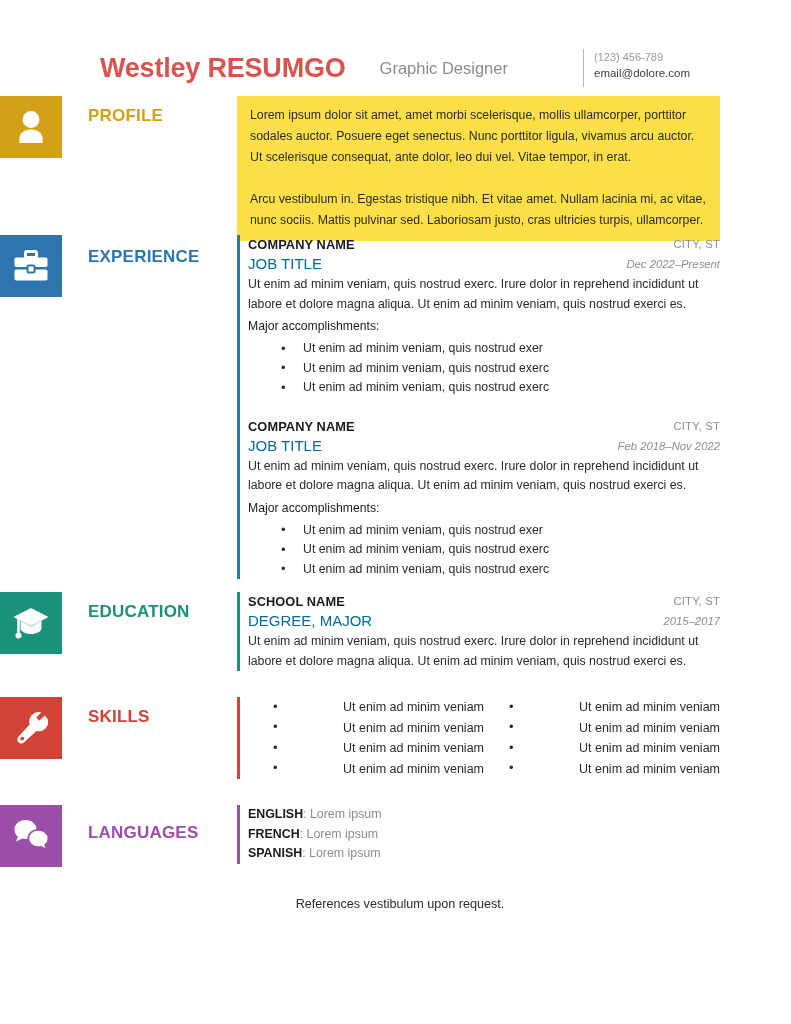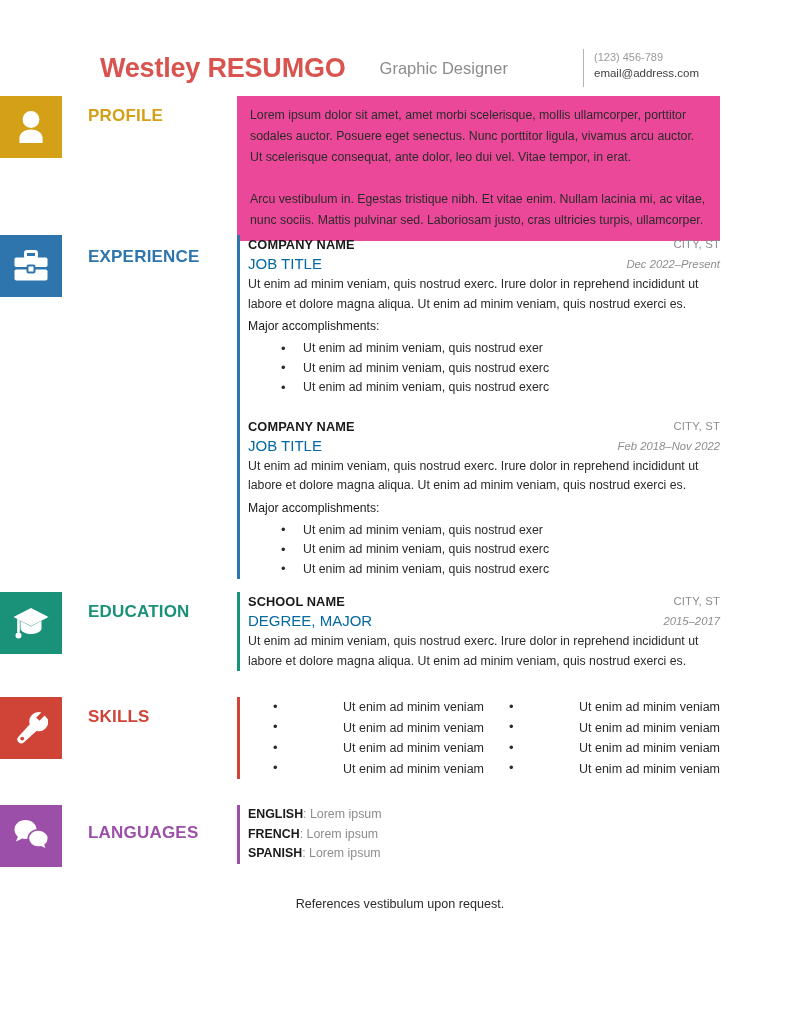--- a/index.html
+++ b/index.html
@@ -113,21 +113,21 @@
     left: 0;
     top: 0;
     bottom: 0;
     width: 3px;
   }
 
   
   #profile-section { top: 96px; }
   .profile-box {
     position: relative;
-    background: #ec4899;
+    background: #fde047;
     padding: 9px 14px 10px 13px;
     box-sizing: border-box;
     width: 483px;
   }
   .profile-para {
     font-size: 12.3px;
     line-height: 21px;
     color: #2b2b2b;
     margin: 0;
   }
@@ -247,37 +247,37 @@
 </head>
 <body>
 
 <div class="page">
 
   <div class="header">
     <div class="header-name">Westley RESUMGO</div>
     <div class="header-title">Graphic Designer</div>
     <div class="header-contact">
       <div class="header-phone">(123) 456-789</div>
-      <div class="header-email">email@address.com</div>
+      <div class="header-email">email@dolore.com</div>
     </div>
   </div>
 
   <div class="section" id="profile-section">
     <div class="icon-box" style="background:#d4a017;">
       <svg width="34" height="36" viewBox="0 0 34 36" aria-hidden="true">
         <circle cx="17" cy="10.5" r="8.4" fill="#ffffff"></circle>
         <path d="M17 20.5c-7.2 0-11.6 4-11.6 9.1V34h23.2v-4.4c0-5.1-4.4-9.1-11.6-9.1z" fill="#ffffff"></path>
       </svg>
     </div>
     <div class="section-heading" style="color:#d4a017;">PROFILE</div>
     <div class="section-body" style="padding-left:0;">
       <div class="accent-bar" style="background:#d4a017;"></div>
       <div class="profile-box" style="padding-left:13px;">
         <p class="profile-para">Lorem ipsum dolor sit amet, amet morbi scelerisque, mollis ullamcorper, porttitor sodales auctor. Posuere eget senectus. Nunc porttitor ligula, vivamus arcu auctor. Ut scelerisque consequat, ante dolor, leo dui vel. Vitae tempor, in erat.</p>
-        <p class="profile-para">Arcu vestibulum in. Egestas tristique nibh. Et vitae enim. Nullam lacinia mi, ac vitae, nunc sociis. Mattis pulvinar sed. Laboriosam justo, cras ultricies turpis, ullamcorper.</p>
+        <p class="profile-para">Arcu vestibulum in. Egestas tristique nibh. Et vitae amet. Nullam lacinia mi, ac vitae, nunc sociis. Mattis pulvinar sed. Laboriosam justo, cras ultricies turpis, ullamcorper.</p>
       </div>
     </div>
   </div>
 
   <div class="section" id="work-section">
     <div class="icon-box" style="background:#2e75ad;">
       <svg width="36" height="32" viewBox="0 0 36 32" aria-hidden="true">
         <rect x="12.5" y="1.5" width="11" height="6" rx="1.6" fill="none" stroke="#ffffff" stroke-width="3"></rect>
         <rect x="1.5" y="7.5" width="33" height="9.5" rx="1.8" fill="#ffffff"></rect>
         <rect x="1.5" y="19.5" width="33" height="11" rx="1.8" fill="#ffffff"></rect>

